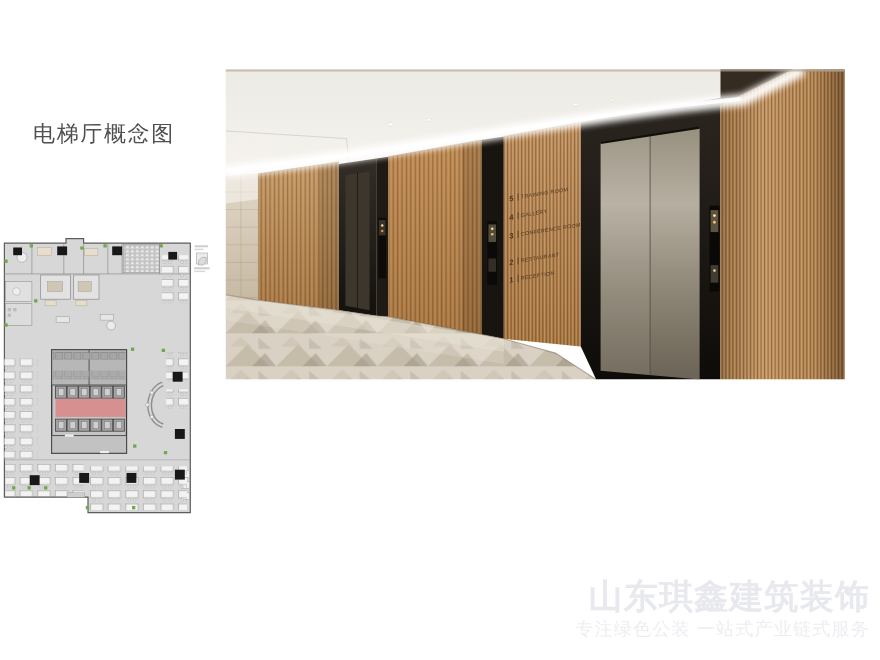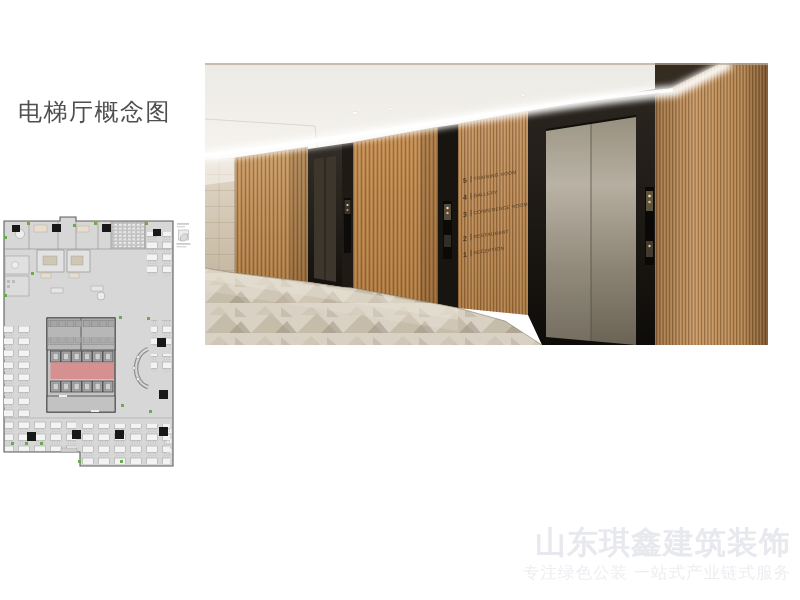--- a/index.html
+++ b/index.html
@@ -1,19 +1,19 @@
 <!DOCTYPE html>
 <html><head>
 <meta charset="utf-8">
 <style>
   html,body{margin:0;padding:0;background:#ffffff;}
   .slide{position:relative;width:800px;height:600px;background:#ffffff;overflow:hidden;
          font-family:"Liberation Sans",sans-serif;}
-  .page-title{position:absolute;left:14px;top:92px;font-size:24px;font-weight:400;
-              letter-spacing:1.5px;color:#4f4f4f;margin:4px;}
+  .page-title{position:absolute;left:14px;top:92px;font-size:20px;font-weight:400;
+              letter-spacing:1.5px;color:#4f4f4f;margin:16px;}
   .floorplan{position:absolute;left:1px;top:216px;width:192px;height:255px;}
   .photo{position:absolute;left:205px;top:63px;width:563px;height:282px;}
   .watermark{position:absolute;right:9px;bottom:20px;text-align:right;line-height:1;}
   .wm1{font-size:31px;font-weight:700;color:#e8e9ee;letter-spacing:1px;}
   .wm2{font-size:16.5px;font-weight:400;color:#edeef2;margin-top:6px;letter-spacing:1px;}
   svg text{font-family:"Liberation Sans",sans-serif;}
 </style>
 </head>
 <body>
 

